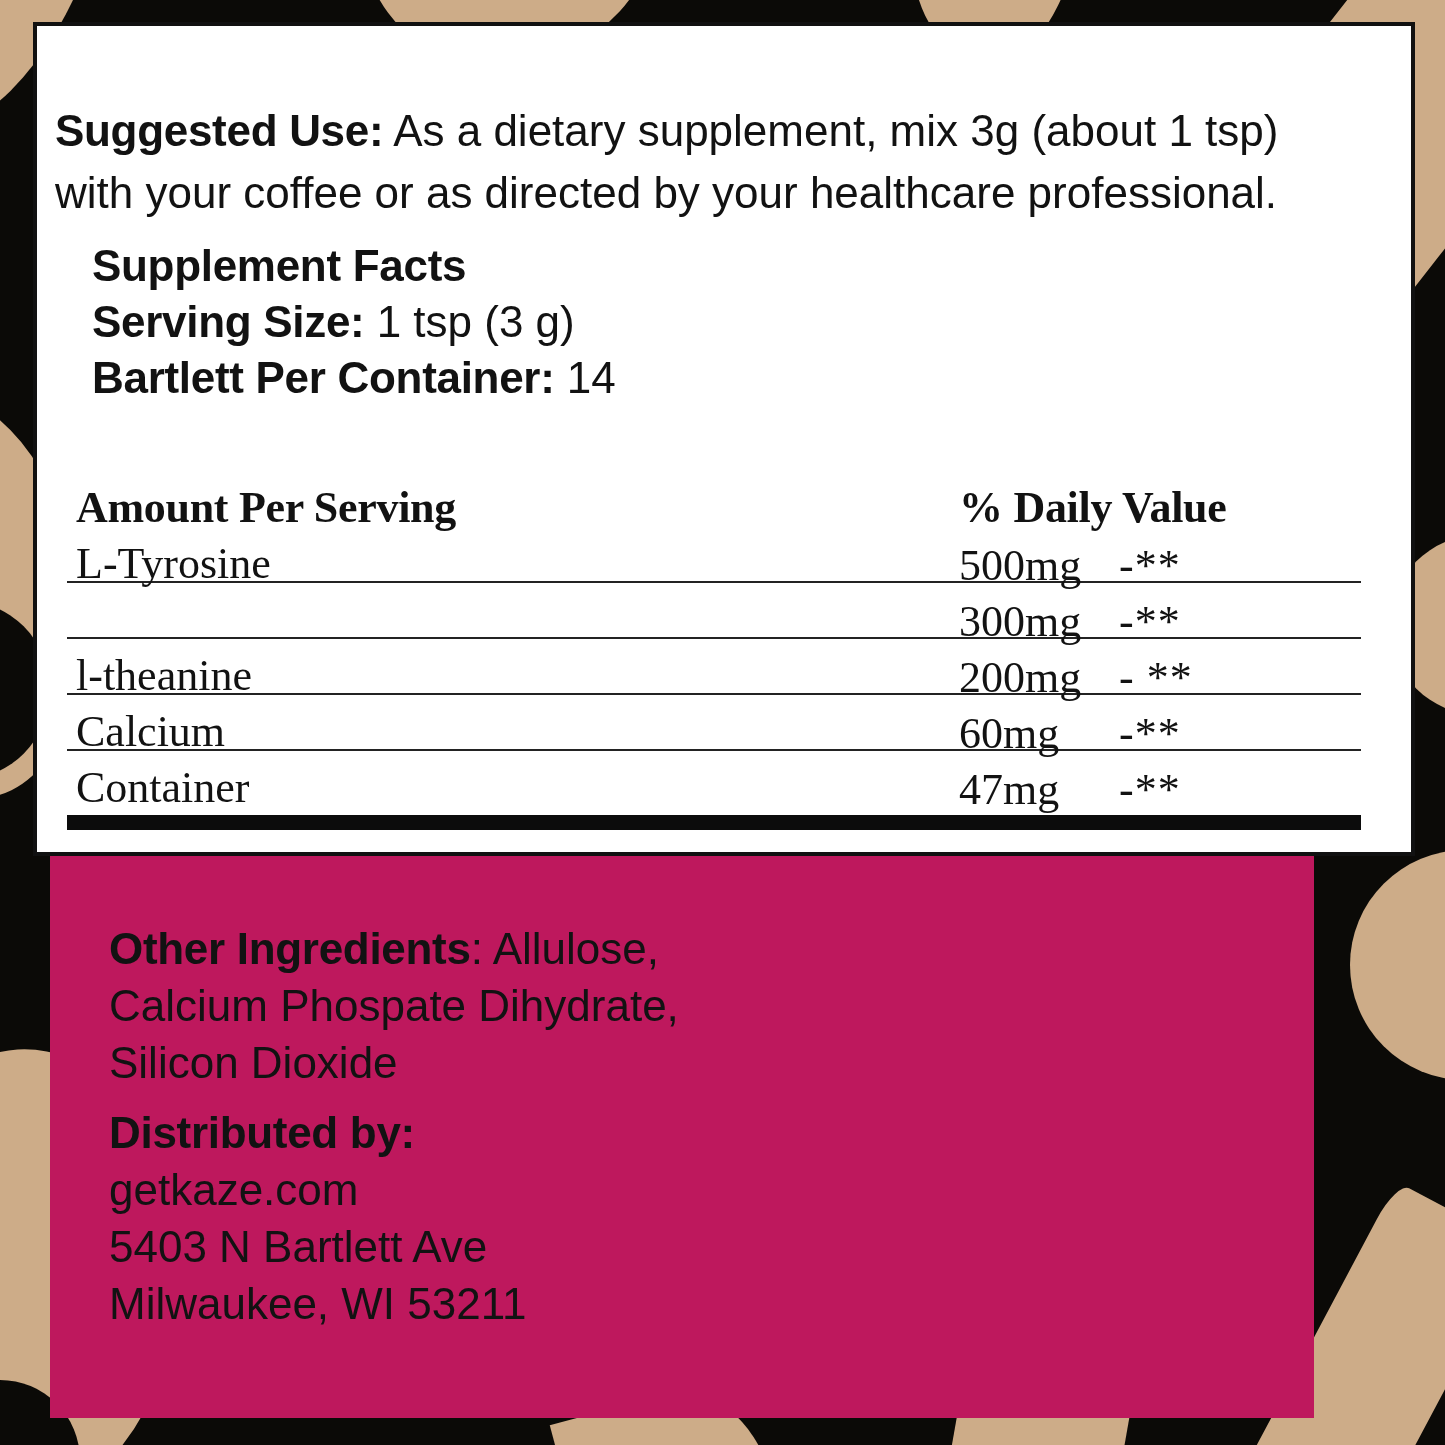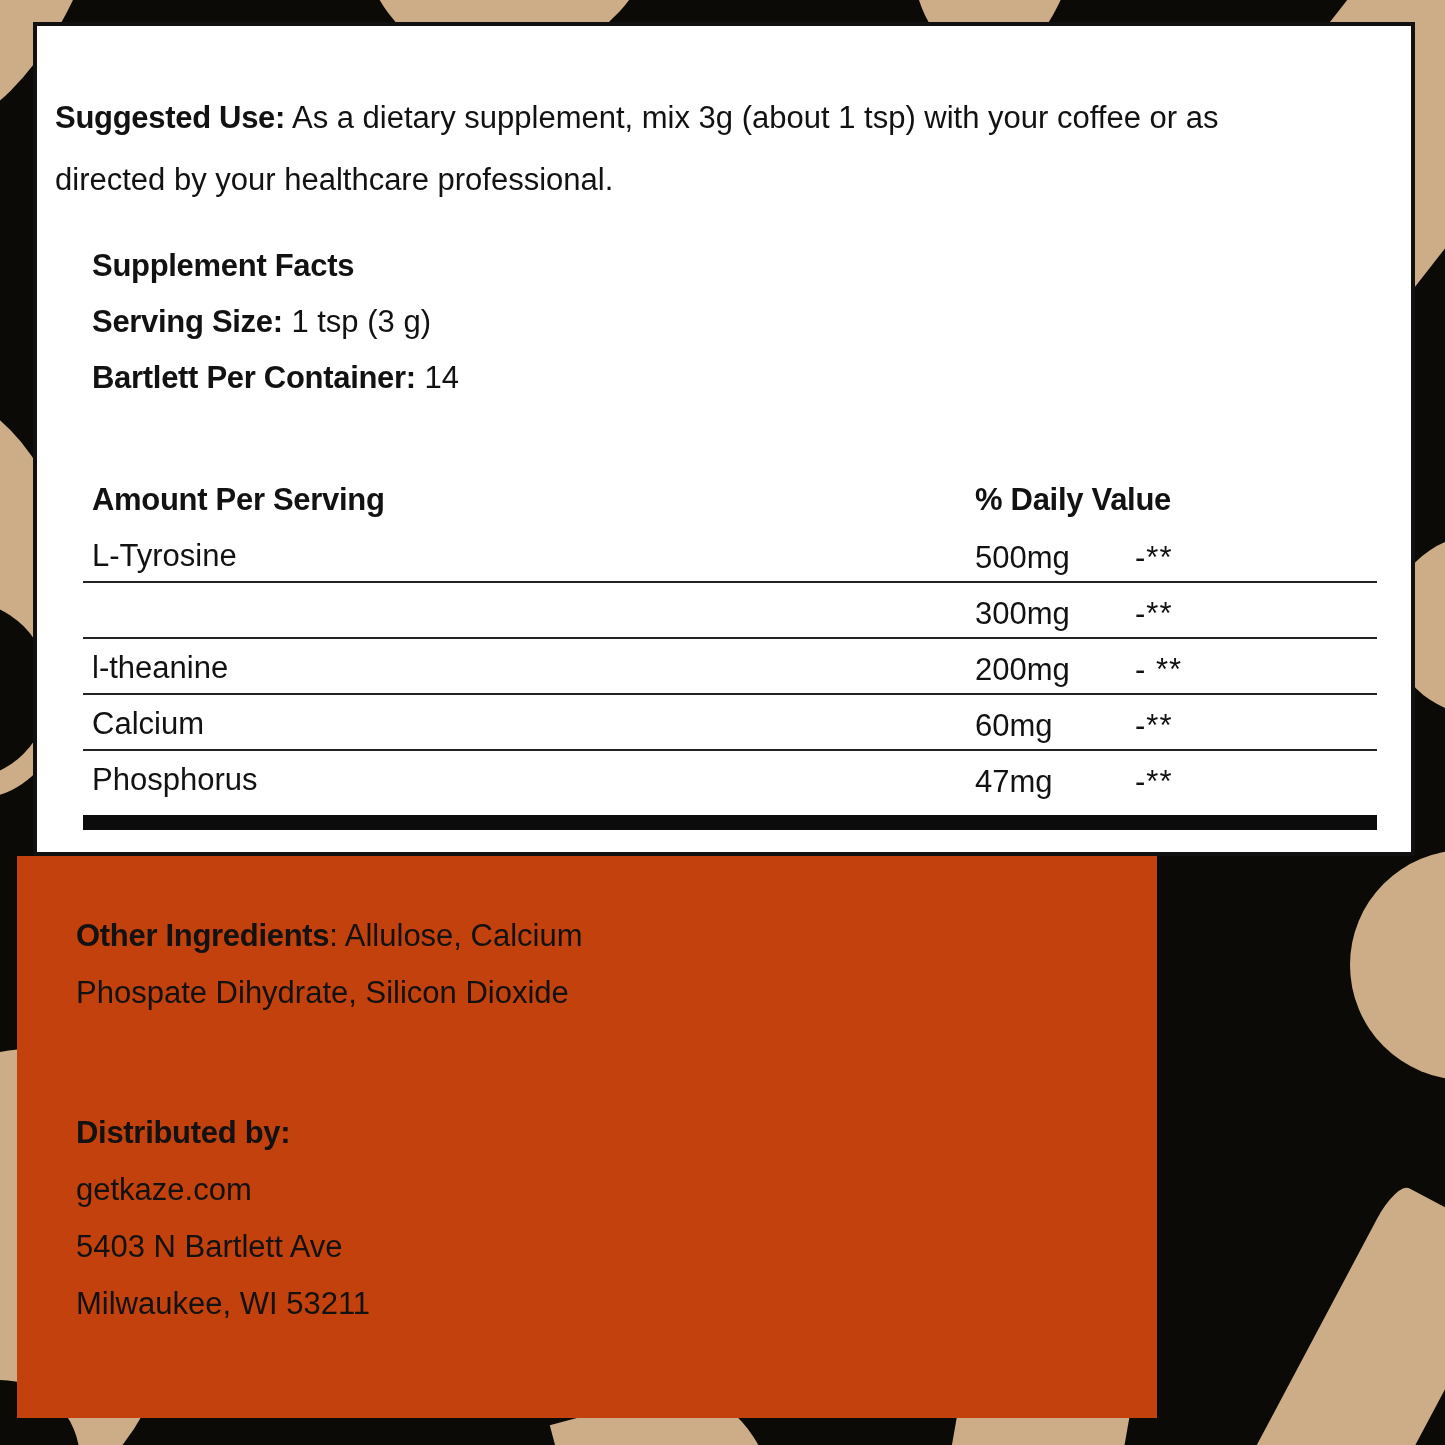--- a/index.html
+++ b/index.html
@@ -23,30 +23,30 @@
   .s-bl{left:-150px;top:1050px;width:330px;height:460px;transform:rotate(12deg);border-radius:45%;}
   .s-l{left:-170px;top:390px;width:250px;height:410px;transform:rotate(-8deg);border-radius:40% 60% 55% 45%;}
   .n-l{left:-130px;top:600px;width:180px;height:180px;}
   .n-bl{left:-80px;top:1380px;width:160px;height:160px;}
 
   .panel-top{
     position:absolute;left:33px;top:22px;width:1382px;height:834px;
     background:#ffffff;border:4px solid #111;box-sizing:border-box;
   }
   .panel-bottom{
-    position:absolute;left:17px;top:856px;width:1140px;height:562px;
-    background:#c2410c;
+    position:absolute;left:50px;top:856px;width:1264px;height:562px;
+    background:#be185d;
   }
-  .txt{font-size:31px;}
+  .txt{font-size:44px;}
   b,.bold{font-weight:700;letter-spacing:-0.3px;}
 
   .suggested{position:absolute;left:18px;top:30px;width:1230px;line-height:62px;}
   .facts-head{position:absolute;left:55px;top:212px;line-height:56px;}
 
-  .table{position:absolute;left:46px;top:445px;width:1294px;}
+  .table{position:absolute;left:30px;top:445px;width:1294px;font-family:Liberation Serif, serif;}
   .t-header{position:relative;height:56px;}
   .t-header .h-amount{position:absolute;left:9px;top:11px;}
   .t-header .h-dv{position:absolute;left:892px;top:11px;}
   .t-row{position:relative;height:56px;border-bottom:2px solid #232323;box-sizing:border-box;}
   .t-row.last{border-bottom:none;}
   .t-row .c-name{position:absolute;left:9px;top:11px;white-space:nowrap;}
   .t-row .c-amount{position:absolute;left:892px;top:13px;}
   .t-row .c-dv{position:absolute;left:1052px;top:13px;letter-spacing:1px;}
   .t-bar{height:15px;background:#0c0c0c;margin-top:8px;}
 
@@ -101,21 +101,21 @@
       <span class="c-name">l-theanine</span>
       <span class="c-amount">200mg</span>
       <span class="c-dv">- **</span>
     </div>
     <div class="t-row">
       <span class="c-name">Calcium</span>
       <span class="c-amount">60mg</span>
       <span class="c-dv">-**</span>
     </div>
     <div class="t-row last">
-      <span class="c-name">Phosphorus</span>
+      <span class="c-name">Container</span>
       <span class="c-amount">47mg</span>
       <span class="c-dv">-**</span>
     </div>
 
     <div class="t-bar"></div>
   </div>
 </div>
 
 <div class="panel-bottom">
 

